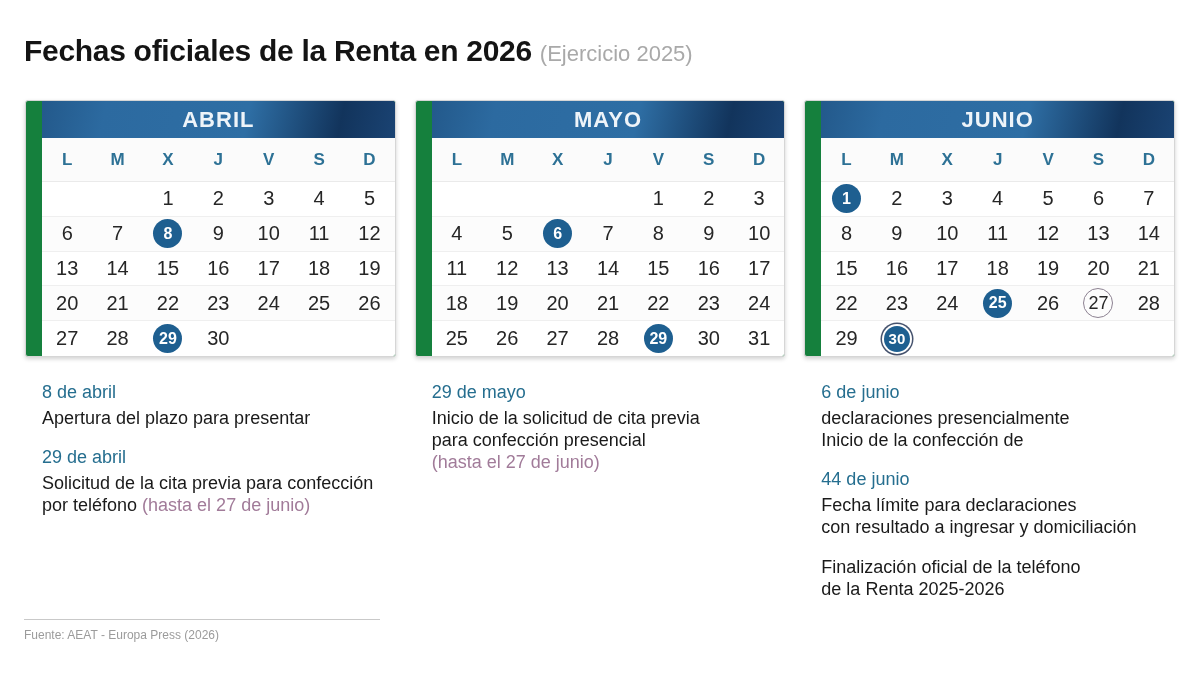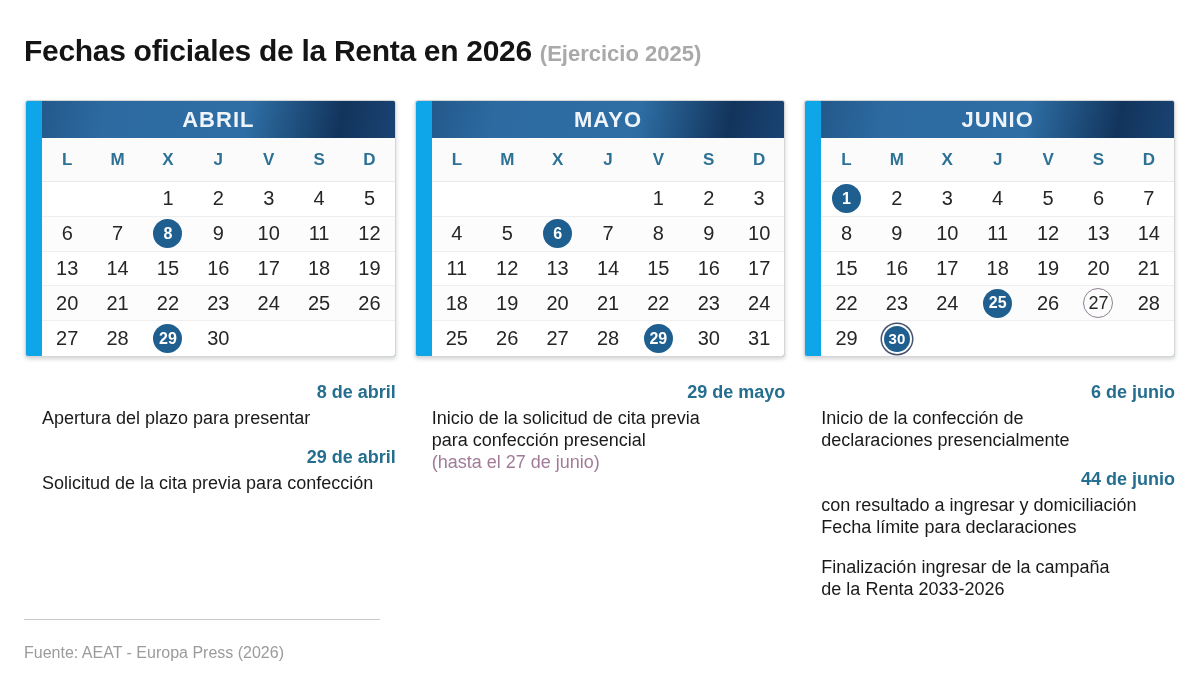--- a/index.html
+++ b/index.html
@@ -17,28 +17,28 @@
     background:#ffffff;
     font-family:"Liberation Sans",sans-serif;
     -webkit-font-smoothing:antialiased;
   }
   .page-title{
     margin:34px 24px 0 24px;
     font-size:30px;font-weight:700;color:#141414;letter-spacing:-0.3px;
     line-height:34px;
   }
   .page-title .sub{
-    font-size:22px;font-weight:700;color:#a9a9a9;letter-spacing:0;
+    font-size:22px;font-weight:400;color:#a9a9a9;letter-spacing:0;
   }
   .columns{
     display:flex;gap:19px;margin:29px 25px 0 25px;
   }
   .col{flex:1;min-width:0;}
   .cal{
-    border:1px solid #d6d6d6;border-radius:3px;overflow:hidden;background:#0ea5e9;
+    border:1px solid #d6d6d6;border-radius:3px;overflow:hidden;background:#15803d;
     box-shadow:0 2px 4px rgba(0,0,0,.18);
     padding-left:16px;
   }
   .cal-head{
     height:37px;display:flex;align-items:center;justify-content:center;
     background:linear-gradient(102deg,#23598b 0%,#2c6aa0 18%,#2e6ea4 58%,#12345c 84%,#1a4373 100%);
   }
   .cal-head span{color:#eef4f9;font-size:22px;font-weight:700;letter-spacing:1px;}
   .dow-row{
     display:grid;grid-template-columns:repeat(7,1fr);height:44px;align-items:center;
@@ -66,26 +66,26 @@
     display:flex;align-items:center;justify-content:center;
   }
   .mark-ringed{
     width:26px;height:26px;border-radius:50%;background:var(--accent);
     color:#fff;font-weight:700;font-size:15px;
     display:flex;align-items:center;justify-content:center;
     box-shadow:0 0 0 2px #fff,0 0 0 3.5px var(--ring);
   }
   .notes{margin:25px 0 0 17px;}
   .note{margin-bottom:18px;}
-  .note-date{color:var(--notedate);font-weight:700;font-size:18px;margin-bottom:4px;text-align:right;}
+  .note-date{color:var(--notedate);font-weight:400;font-size:18px;margin-bottom:4px;}
   .note-line{font-size:18px;line-height:22px;color:#1a1a1a;white-space:nowrap;}
   .muted{color:var(--muted);}
   .footer{position:absolute;left:24px;top:619px;}
   .rule{width:356px;height:1px;background:#c9c9c9;}
-  .src{margin-top:24px;font-size:16px;color:#9b9b9b;}
+  .src{margin-top:8px;font-size:12px;color:#9b9b9b;}
 </style>
 </head>
 <body>
 
 <div class="page">
   <h1 class="page-title">
     <span>Fechas oficiales de la Renta en 2026</span>
     <span class="sub">(Ejercicio 2025)</span>
   </h1>
 
@@ -157,20 +157,21 @@
           </div>
         </div>
         <div class="notes">
           <div class="note">
             <div class="note-date">8 de abril</div>
             <div class="note-line"><span>Apertura del plazo para presentar</span></div>
           </div>
           <div class="note">
             <div class="note-date">29 de abril</div>
             <div class="note-line"><span>Solicitud de la cita previa para confección</span></div>
+            <div class="note-line"><span>por teléfono </span><span class="muted">(hasta el 27 de junio)</span></div>
           </div>
         </div>
       </div>
       <div class="col">
         <div class="cal">
           <div class="cal-head">
             <span>MAYO</span>
           </div>
           <div class="dow-row">
             <span class="dow">L</span>
@@ -308,31 +309,31 @@
               <span class="cell"></span>
               <span class="cell"></span>
               <span class="cell"></span>
               <span class="cell"></span>
             </div>
           </div>
         </div>
         <div class="notes">
           <div class="note">
             <div class="note-date">6 de junio</div>
+            <div class="note-line"><span>declaraciones presencialmente</span></div>
             <div class="note-line"><span>Inicio de la confección de</span></div>
-            <div class="note-line"><span>declaraciones presencialmente</span></div>
           </div>
           <div class="note">
             <div class="note-date">44 de junio</div>
+            <div class="note-line"><span>Fecha límite para declaraciones</span></div>
             <div class="note-line"><span>con resultado a ingresar y domiciliación</span></div>
-            <div class="note-line"><span>Fecha límite para declaraciones</span></div>
-          </div>
-          <div class="note">
-            <div class="note-line"><span>Finalización ingresar de la campaña</span></div>
-            <div class="note-line"><span>de la Renta 2033-2026</span></div>
+          </div>
+          <div class="note">
+            <div class="note-line"><span>Finalización oficial de la teléfono</span></div>
+            <div class="note-line"><span>de la Renta 2025-2026</span></div>
           </div>
         </div>
       </div>
     </div>
 
   <div class="footer">
     <div class="rule"></div>
     <div class="src">Fuente: AEAT - Europa Press (2026)</div>
   </div>
 </div>

